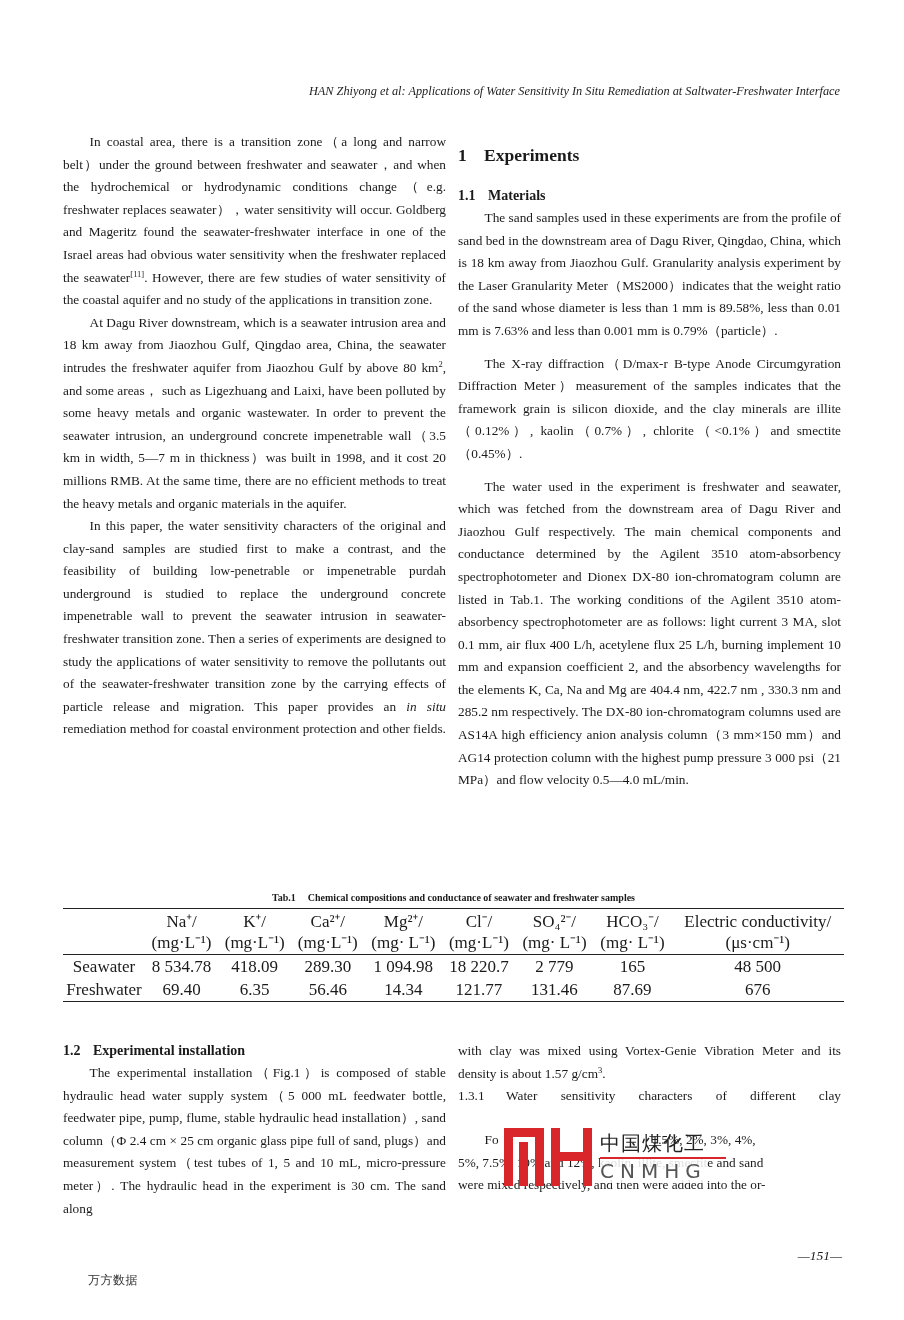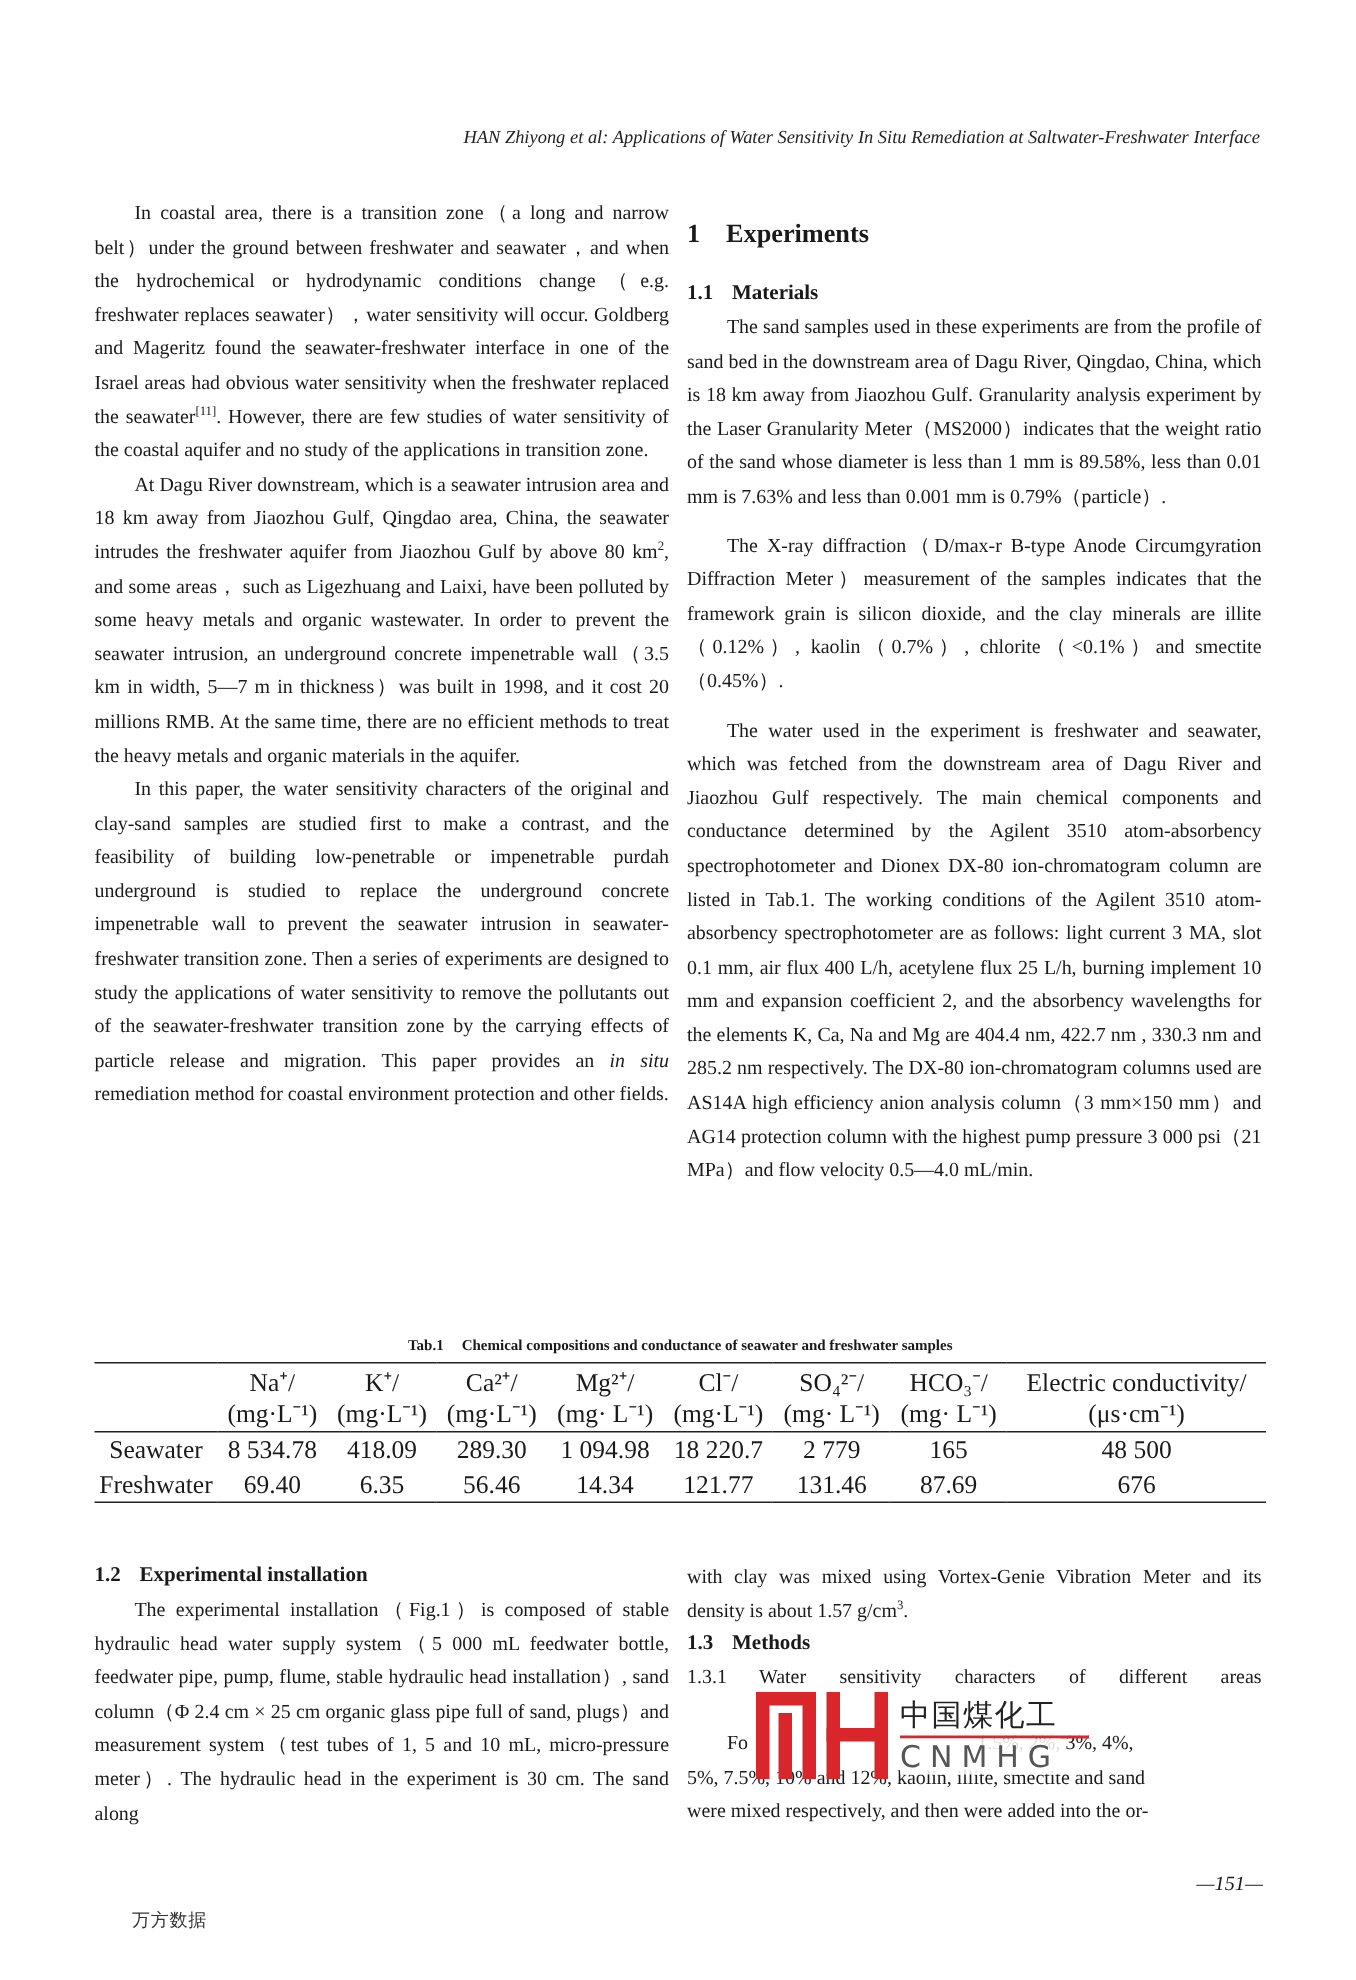--- a/index.html
+++ b/index.html
@@ -124,22 +124,21 @@
   </table>
 </div>
 
 <div class="bottom-left">
   <div class="h2"><span class="num">1.2</span><span>Experimental installation</span></div>
   <p>The experimental installation（Fig.1）is composed of stable hydraulic head water supply system（5 000 mL feedwater bottle, feedwater pipe, pump, flume, stable hydraulic head installation）, sand column（Φ 2.4 cm × 25 cm organic glass pipe full of sand, plugs）and measurement system（test tubes of 1, 5  and 10 mL, micro-pressure meter）. The hydraulic head in the experiment is 30 cm. The sand along</p>
 </div>
 
 <div class="bottom-right">
   <p><span>with clay was mixed using Vortex-Genie Vibration Meter and its density is about 1.57 g/cm</span><sup>3</sup><span>.</span></p>
-  <div class="h2"><span class="num">1.3</span><span>Methods</span></div>
-  <div class="h3"><span class="num">1.3.1</span><span>Water sensitivity characters of different areas</span></div>
+  <div class="h3"><span class="num">1.3.1</span><span>Water sensitivity characters of different clay</span></div>
   <p class="ind" style="margin-top:22px; white-space:pre;">Fo                                              1.5%, 2%, 3%, 4%,</p>
   <p>5%, 7.5%, 10% and 12%, kaolin, illite, smectite and sand</p>
   <p>were mixed respectively, and then were added into the or-</p>
 </div>
 
 <div class="watermark">
   <svg class="wm-logo" viewBox="0 0 88 58">
     <g fill="#d9262a">
       <rect x="0" y="0" width="9" height="58"></rect>
       <rect x="0" y="0" width="40" height="9"></rect>

